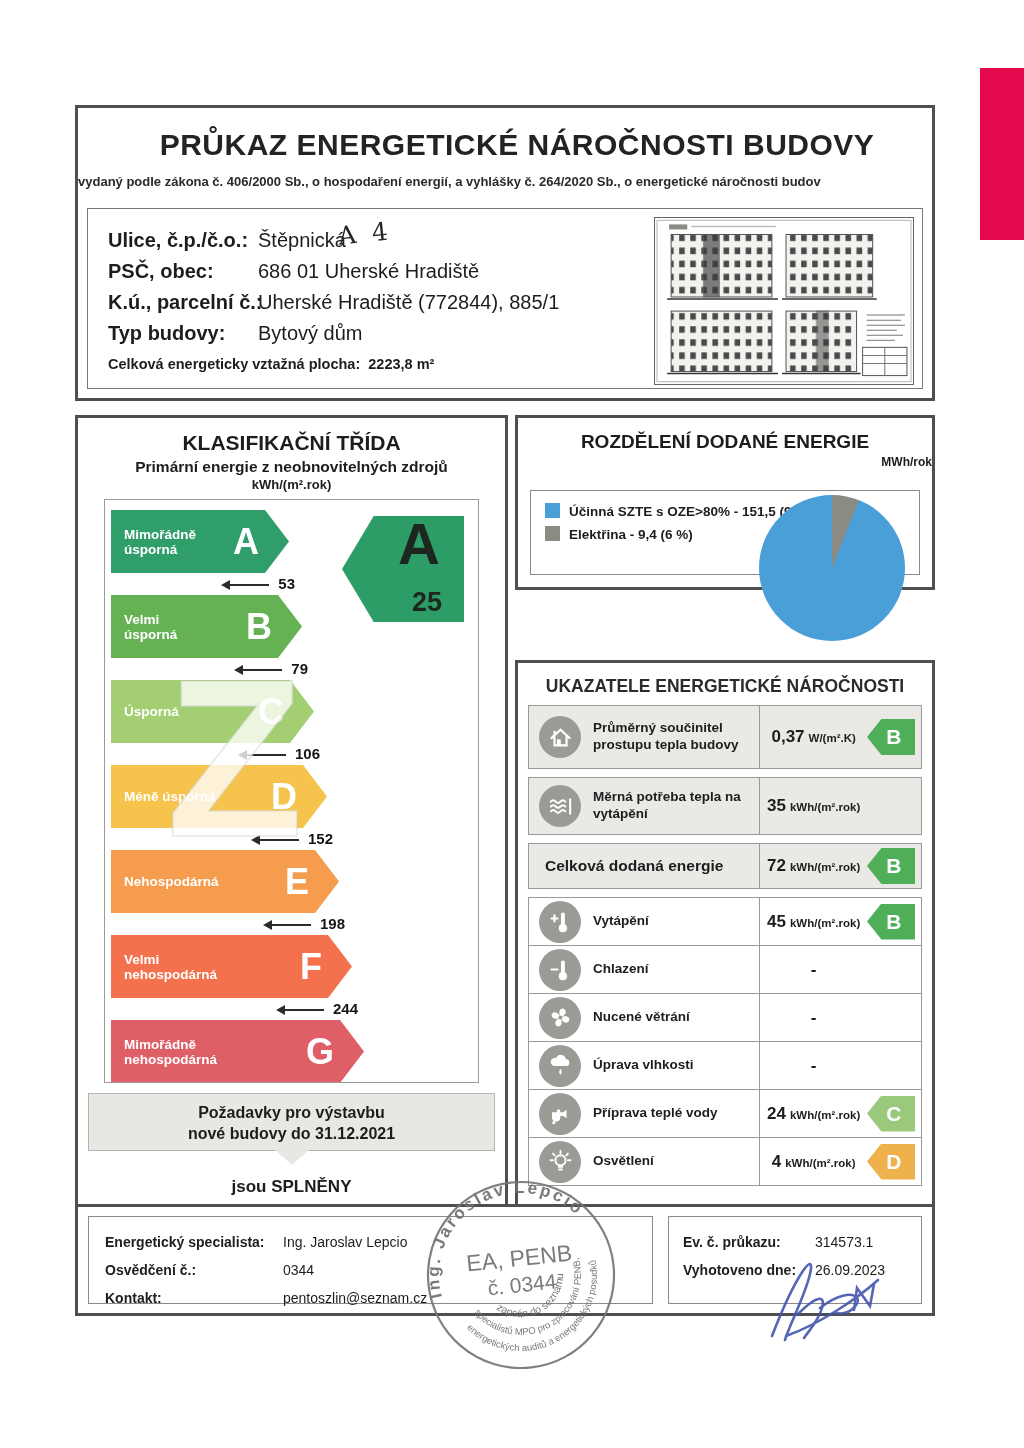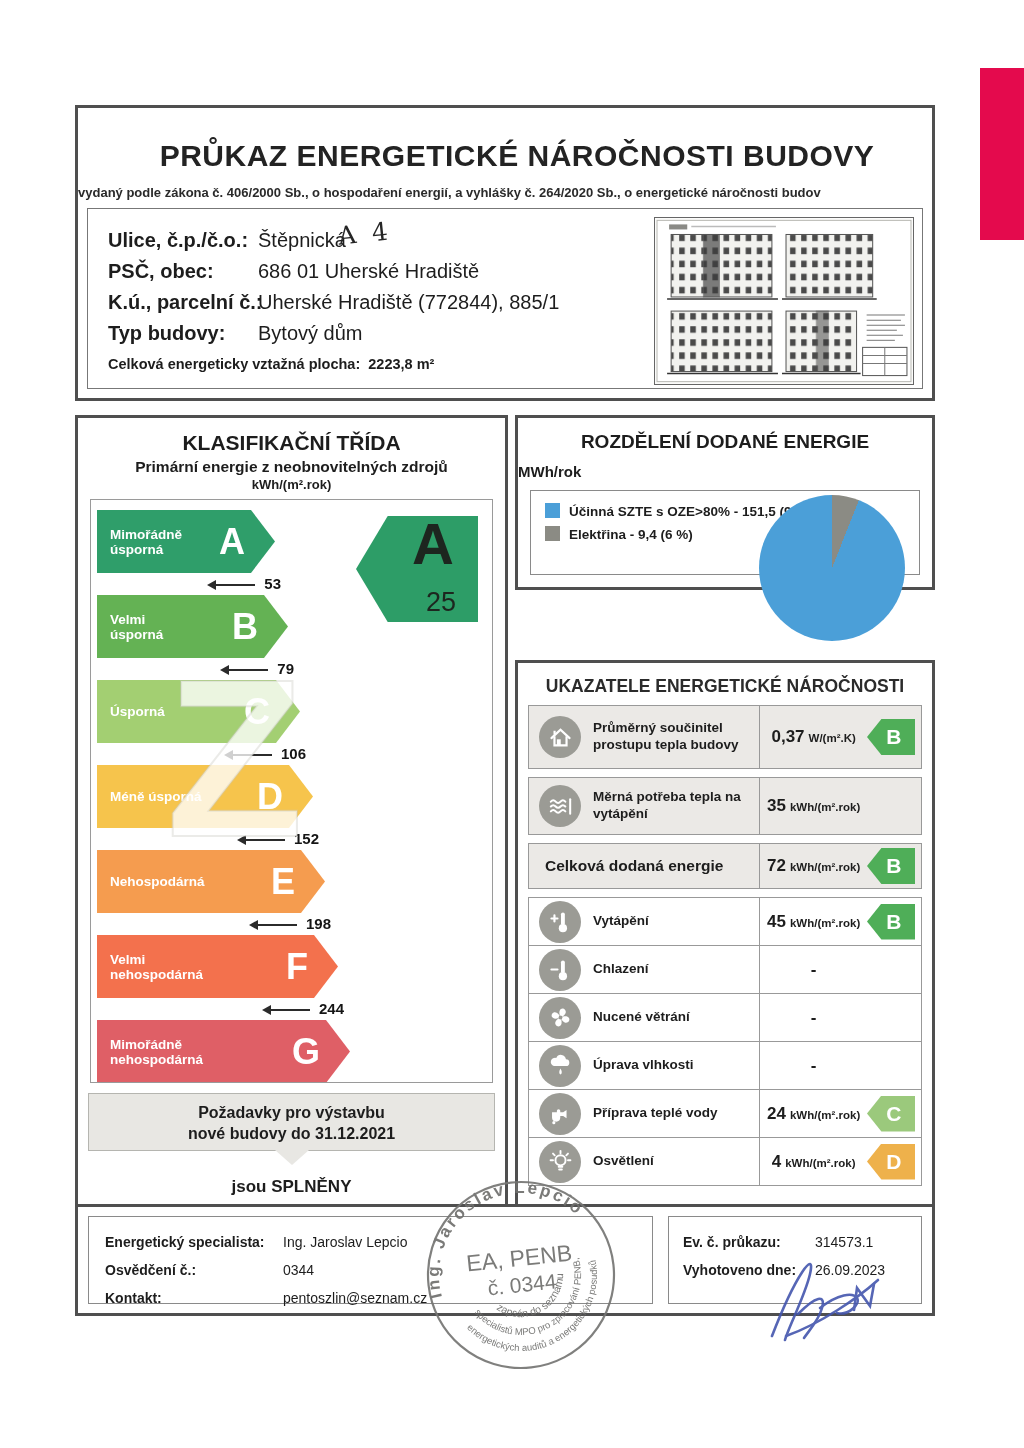--- a/index.html
+++ b/index.html
@@ -5,63 +5,63 @@
   html,body{margin:0;padding:0;background:#ffffff;}
   .page{position:relative;width:1024px;height:1448px;background:#fff;
         font-family:"Liberation Sans",sans-serif;color:#1d1d1d;overflow:hidden;}
   .abs{position:absolute;}
 
   
   .red-block{left:980px;top:68px;width:44px;height:172px;background:#e40a4d;}
 
   
   .top-box{left:75px;top:105px;width:860px;height:296px;border:3px solid #4f4f4f;box-sizing:border-box;background:#fff;}
-  .doc-title{margin-top:31px;font-size:30px;font-weight:bold;letter-spacing:.5px;color:#232323;text-align:center;padding-left:24px;}
+  .doc-title{margin-top:20px;font-size:30px;font-weight:bold;letter-spacing:.5px;color:#232323;text-align:center;padding-left:24px;}
   .doc-subtitle{margin-top:12px;font-size:13px;font-weight:bold;color:#2a2a2a;text-align:left;}
   .info-box{left:9px;right:9px;top:100px;bottom:9px;border:1.5px solid #777;box-sizing:border-box;}
   .info-rows{padding:16px 0 0 20px;}
   .info-row{line-height:31px;font-size:20px;white-space:nowrap;}
   .info-row .lbl{display:inline-block;width:150px;font-weight:bold;}
   .area-row{line-height:31px;font-size:14.5px;font-weight:bold;}
   .handwritten{left:250px;top:10px;font-family:"DejaVu Serif",serif;font-size:25px;color:#262626;
                transform:rotate(-6deg);letter-spacing:4px;}
   .building-box{right:8px;top:8px;width:260px;height:168px;border:1.5px solid #666;box-sizing:border-box;background:#fbfbfa;}
 
   
   .left-panel{left:75px;top:415px;width:433px;height:793px;border:3px solid #4f4f4f;box-sizing:border-box;background:#fff;}
   .cls-title{margin-top:13px;font-size:21px;font-weight:bold;text-align:center;}
   .cls-sub{margin-top:3px;font-size:15.5px;font-weight:bold;text-align:center;}
   .cls-unit{margin-top:1px;font-size:13px;font-weight:600;text-align:center;}
-  .scale-box{position:relative;margin:7px 12px 0;height:584px;border:1px solid #9a9a9a;box-sizing:border-box;
+  .scale-box{position:relative;margin:7px 26px 0;height:584px;border:1px solid #9a9a9a;box-sizing:border-box;
              padding-top:10px;background:#fff;overflow:hidden;}
   .band{position:relative;height:63px;margin-left:6px;z-index:1;
         clip-path:polygon(0 0,calc(100% - 24px) 0,100% 50%,calc(100% - 24px) 100%,0 100%);}
   .band-label{position:absolute;left:13px;top:50%;transform:translateY(-50%);color:#fff;font-weight:bold;
               font-size:13.5px;line-height:1.12;white-space:pre-line;}
   .band-letter{position:absolute;right:30px;top:50%;transform:translateY(-50%);color:#fff;font-weight:bold;font-size:36px;}
   .thr{height:22px;line-height:22px;text-align:right;font-size:15px;font-weight:bold;color:#151515;z-index:1;position:relative;}
   .arr{display:inline-block;width:46px;height:2px;background:#2b2b2b;position:relative;margin-right:9px;vertical-align:middle;}
   .arr::before{content:'';position:absolute;left:-2px;top:-4px;width:0;height:0;
                border-right:9px solid #2b2b2b;border-top:5px solid transparent;border-bottom:5px solid transparent;}
   .indicator{position:absolute;top:16px;right:14px;width:122px;height:106px;z-index:2;
              clip-path:polygon(0 50%,26% 0,100% 0,100% 100%,26% 100%);}
   .indicator .big{position:absolute;right:24px;top:-6px;font-size:58px;font-weight:bold;color:#1d261f;}
-  .indicator .num{position:absolute;right:22px;bottom:4px;font-size:27px;font-weight:normal;color:#1d261f;}
+  .indicator .num{position:absolute;right:22px;bottom:4px;font-size:27px;font-weight:bold;color:#1d261f;}
   .watermark{left:88px;top:228px;font-size:225px;font-weight:bold;line-height:1;z-index:3;
              color:rgba(255,255,255,.78);-webkit-text-stroke:2px rgba(203,203,195,.38);pointer-events:none;}
   .req-box{position:relative;margin:10px 10px 0;height:58px;background:#e8e7e3;border:1px solid #b5b5b0;box-sizing:border-box;
            font-size:16px;font-weight:bold;text-align:center;padding-top:8px;line-height:21px;}
   .req-box::after{content:'';position:absolute;left:50%;bottom:-15px;transform:translateX(-50%);
                   border-left:17px solid transparent;border-right:17px solid transparent;border-top:15px solid #e8e7e3;}
   .req-result{margin-top:26px;font-size:17px;font-weight:bold;text-align:center;}
 
   
   .pie-panel{left:515px;top:415px;width:420px;height:175px;border:3px solid #4f4f4f;box-sizing:border-box;background:#fff;}
   .pie-title{margin-top:13px;font-size:19px;font-weight:bold;text-align:center;}
-  .pie-unit{margin-top:10px;font-size:15px;font-weight:600;text-align:left;}
+  .pie-unit{margin-top:2px;font-size:12px;font-weight:600;text-align:right;}
   .pie-inner{position:absolute;left:12px;right:12px;top:72px;bottom:12px;border:1.5px solid #8a8a8a;box-sizing:border-box;}
   .legend{position:absolute;left:14px;top:12px;}
   .legend-row{margin-bottom:7px;font-size:13.5px;font-weight:bold;white-space:nowrap;}
   .legend-sq{display:inline-block;width:15px;height:15px;margin-right:9px;vertical-align:-2px;}
   .pie{position:absolute;right:14px;top:4px;width:146px;height:146px;border-radius:50%;}
 
   
   .ind-panel{left:515px;top:660px;width:420px;height:548px;border:3px solid #4f4f4f;box-sizing:border-box;background:#fff;}
   .ind-title{margin:13px 0 8px;font-size:17.5px;font-weight:bold;text-align:center;color:#2b2b2b;}
   .ind-rows{margin:0 10px;}

